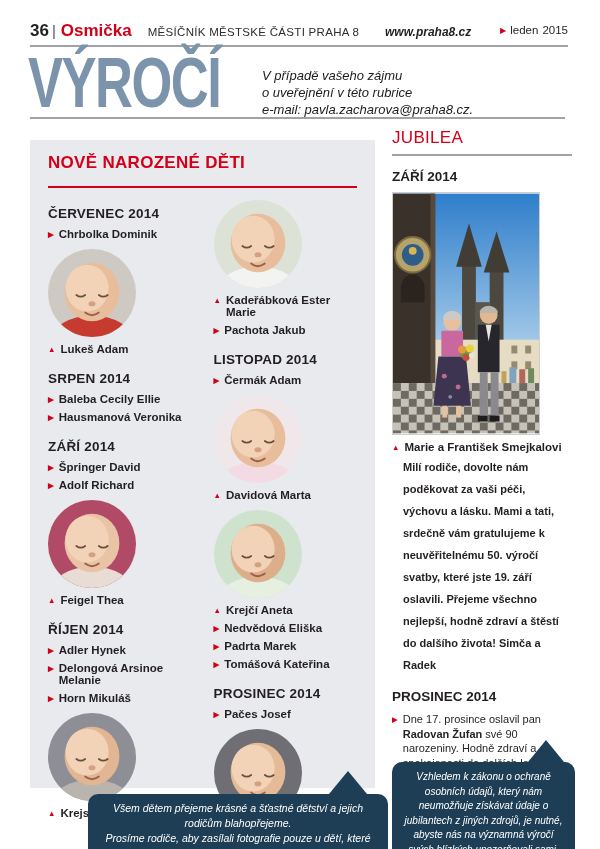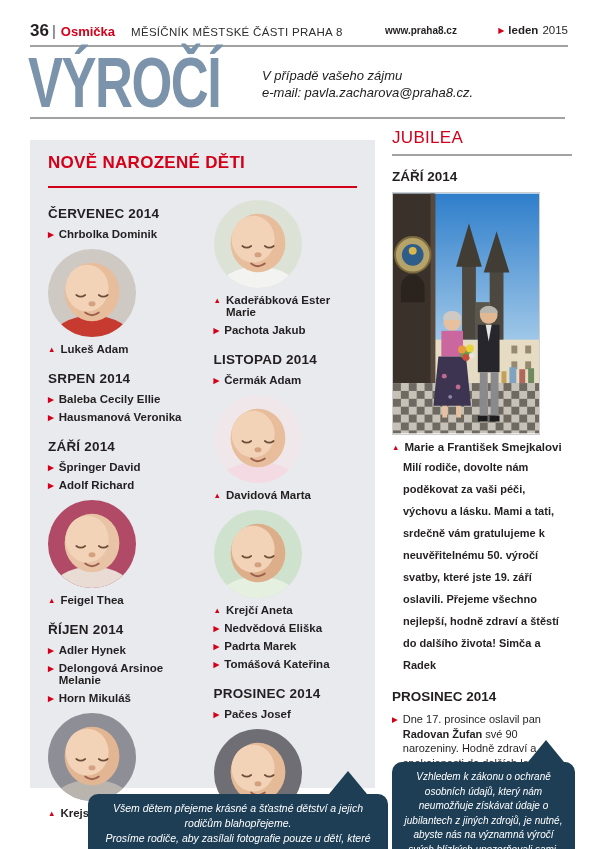--- a/index.html
+++ b/index.html
@@ -5,26 +5,26 @@
   html,body{margin:0;padding:0;background:#ffffff;}
   .page{position:relative;width:600px;height:849px;background:#fff;overflow:hidden;
         font-family:"Liberation Sans",sans-serif;color:var(--text_dark,#231f20);}
 
   
   .header{position:absolute;left:30px;top:20px;width:538px;height:25px;
           border-bottom:2px solid #a2a2a2;}
   .header-left{position:absolute;left:0;top:1px;display:flex;align-items:baseline;}
   .pagenum{font-size:17px;font-weight:bold;}
   .pipe{font-size:15px;color:#555;margin:0 5px 0 3px;}
-  .brand{font-size:13px;font-weight:bold;color:var(--accent_red,#d40019);}
+  .brand{font-size:17px;font-weight:bold;color:var(--accent_red,#d40019);}
   .subtitle{font-size:11.5px;letter-spacing:.3px;margin-left:16px;color:#2d2d2d;}
-  .website{position:absolute;left:355px;top:5px;font-size:10px;font-weight:bold;}
+  .website{position:absolute;left:355px;top:5px;font-size:12px;font-weight:bold;font-style:italic;}
   .issue{position:absolute;right:0;top:4px;font-size:11.5px;display:flex;align-items:baseline;gap:4px;}
   .issue .tri{font-size:8px;}
-  .issue-month{font-weight:bold;}
+  .issue-month{font-weight:normal;}
 
   
   .m-title{position:absolute;left:28px;top:48px;font-size:70px;line-height:1;
            font-weight:bold;color:var(--title_blue,#7b93ab);letter-spacing:-2px;
            transform:scaleX(.75);transform-origin:left top;}
   .m-intro{position:absolute;left:262px;top:67px;font-style:italic;font-size:13px;
            line-height:17px;color:#1c1c1c;}
   .m-rule{position:absolute;left:30px;top:117px;width:535px;border-top:2px solid #a2a2a2;}
 
   
@@ -107,20 +107,21 @@
     <span class="issue">
       <span class="tri" style="color:var(--accent_red,#d40019)">▶</span>
       <span class="issue-month">leden</span>
       <span>2015</span>
     </span>
   </div>
 
   <div class="m-title">VÝROČÍ</div>
   <div class="m-intro">
     <div>V případě vašeho zájmu</div>
+    <div>o uveřejnění v této rubrice</div>
     <div>e-mail: pavla.zacharova@praha8.cz.</div>
   </div>
   <div class="m-rule"></div>
 
   <div class="births">
     <div class="births-heading">NOVĚ NAROZENÉ DĚTI</div>
     <div class="cols">
 
       <div class="col">
         <div class="month">ČERVENEC 2014</div>

